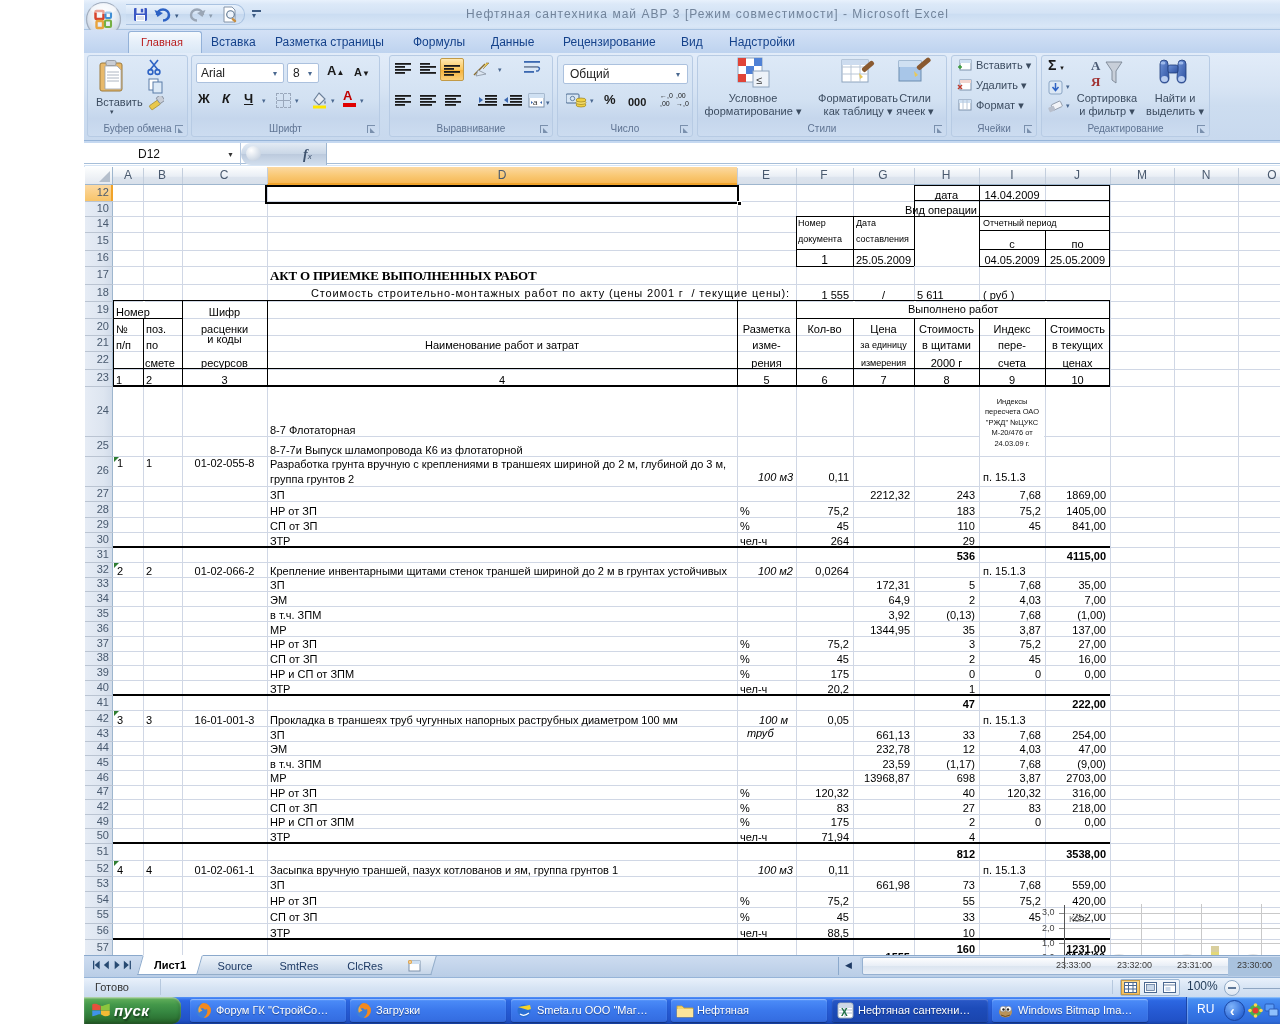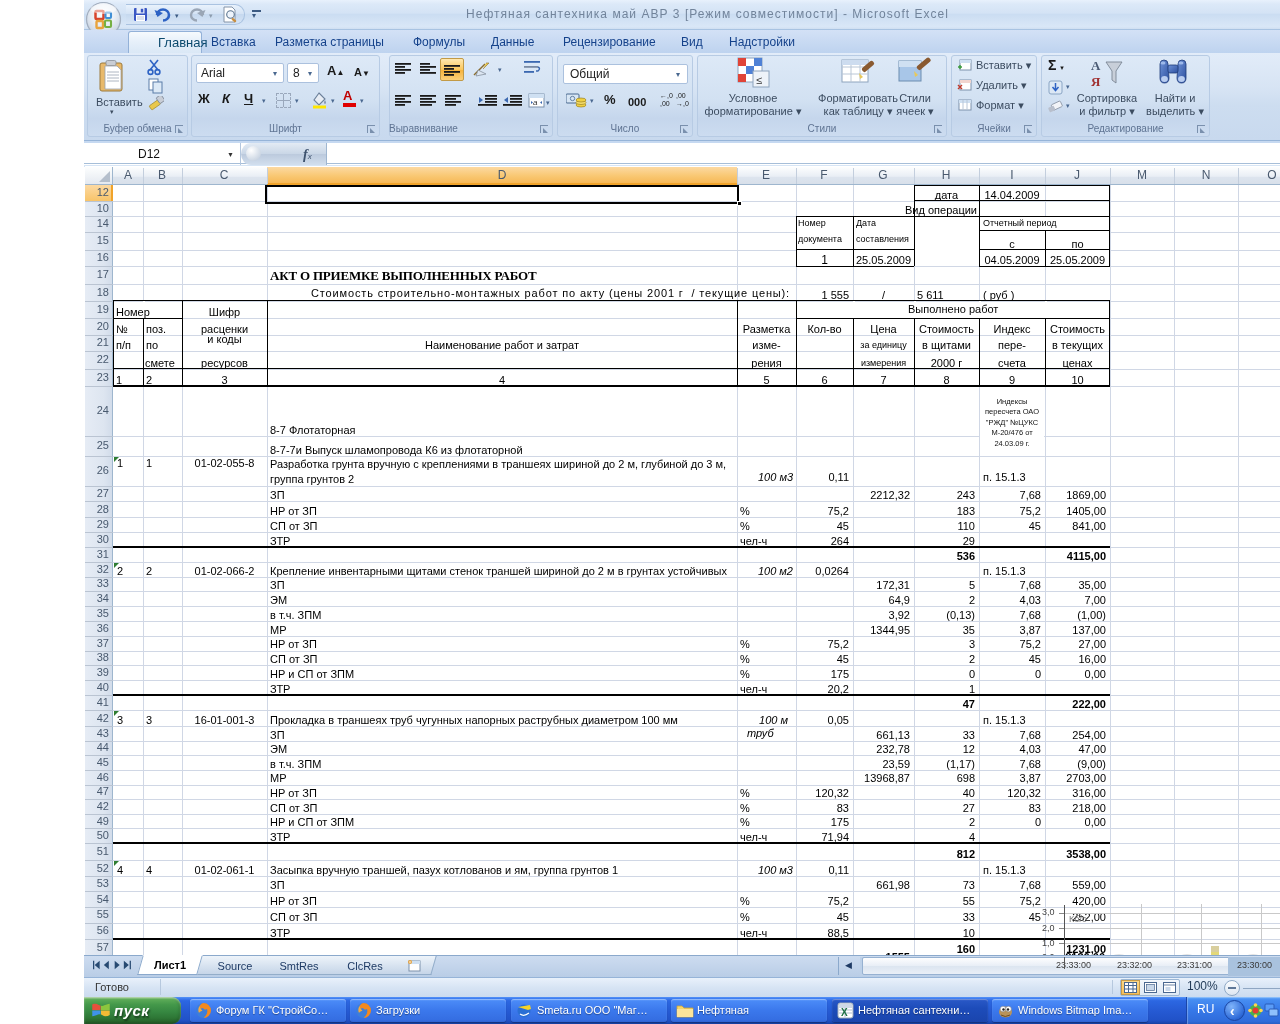--- a/index.html
+++ b/index.html
@@ -61,21 +61,21 @@
 <circle cx="9.5" cy="8.5" r="3.8" fill="#eef4fb" stroke="#5c7590" stroke-width="1.1"></circle>
 <rect x="11.8" y="11.5" width="5.2" height="2.4" rx="1" transform="rotate(42 11.8 11.5)" fill="#c98f3f"></rect>
 </svg>
 <div style="position:absolute;left:252px;top:10px;width:9px;height:1.5px;background:#3c5a82"></div>
 <div class="t" style="left:252px;top:11px;font-size:8px;color:#3c5a82;">▾</div>
 <div style="position:absolute;left:84px;top:30px;width:1196px;height:23px;
 background:linear-gradient(180deg,#d3e1f6,#bed3ef)"></div>
 <div style="position:absolute;left:128px;top:31px;width:74px;height:22px;
 background:linear-gradient(180deg,#f6fafd,#e7f0fa 45%,#dae8f6);border:1px solid #93b1d8;border-bottom:none;
 border-radius:3px 3px 0 0"></div>
-<div class="t" style="left:158px;top:36px;font-size:13px;color:#0c4a6e;">Главная</div>
+<div class="t" style="left:141px;top:36px;font-size:11px;color:#b91c1c;">Главная</div>
 <div class="t" style="left:211px;top:36px;font-size:12px;color:#15428b;">Вставка</div>
 <div class="t" style="left:275px;top:36px;font-size:12px;color:#15428b;">Разметка страницы</div>
 <div class="t" style="left:413px;top:36px;font-size:12px;color:#15428b;">Формулы</div>
 <div class="t" style="left:491px;top:36px;font-size:12px;color:#15428b;">Данные</div>
 <div class="t" style="left:563px;top:36px;font-size:12px;color:#15428b;">Рецензирование</div>
 <div class="t" style="left:681px;top:36px;font-size:12px;color:#15428b;">Вид</div>
 <div class="t" style="left:729px;top:36px;font-size:12px;color:#15428b;">Надстройки</div>
 <div style="position:absolute;left:84px;top:53px;width:1196px;height:88px;
 background:linear-gradient(180deg,#e2ecf9 0%,#d7e4f4 40%,#cdddf0 60%,#c8d9ee 100%);
 border-bottom:1px solid #96b4d8"></div>
@@ -93,21 +93,21 @@
 background:linear-gradient(180deg,#dde9f7 0%,#d2e1f2 55%,#c5d6ec 78%,#ccdcf0 100%);
 border:1px solid #b7cbe4;border-radius:3px"></div>
 <div class="t" style="left:191px;top:123px;width:189px;text-align:center;font-size:10px;color:#5f7493">Шрифт</div>
 <div style="position:absolute;left:367px;top:125px;width:8px;height:8px;border-left:1px solid #7a90ad;border-top:1px solid #7a90ad">
     <div style="position:absolute;left:2px;top:2px;width:0;height:0;border-left:5px solid transparent;border-top:5px solid #7a90ad;transform:rotate(180deg)"></div>
   </div>
 <div style="position:absolute;left:389px;top:55px;width:164px;height:82px;
 background:linear-gradient(180deg,#dde9f7 0%,#d2e1f2 55%,#c5d6ec 75%,#cata 100%);
 background:linear-gradient(180deg,#dde9f7 0%,#d2e1f2 55%,#c5d6ec 78%,#ccdcf0 100%);
 border:1px solid #b7cbe4;border-radius:3px"></div>
-<div class="t" style="left:389px;top:123px;width:164px;font-size:10px;color:#5f7493">Выравнивание</div>
+<div class="t" style="left:389px;top:123px;width:164px;text-align:center;font-size:10px;color:#5f7493">Выравнивание</div>
 <div style="position:absolute;left:540px;top:125px;width:8px;height:8px;border-left:1px solid #7a90ad;border-top:1px solid #7a90ad">
     <div style="position:absolute;left:2px;top:2px;width:0;height:0;border-left:5px solid transparent;border-top:5px solid #7a90ad;transform:rotate(180deg)"></div>
   </div>
 <div style="position:absolute;left:557px;top:55px;width:136px;height:82px;
 background:linear-gradient(180deg,#dde9f7 0%,#d2e1f2 55%,#c5d6ec 75%,#cata 100%);
 background:linear-gradient(180deg,#dde9f7 0%,#d2e1f2 55%,#c5d6ec 78%,#ccdcf0 100%);
 border:1px solid #b7cbe4;border-radius:3px"></div>
 <div class="t" style="left:557px;top:123px;width:136px;text-align:center;font-size:10px;color:#5f7493">Число</div>
 <div style="position:absolute;left:680px;top:125px;width:8px;height:8px;border-left:1px solid #7a90ad;border-top:1px solid #7a90ad">
     <div style="position:absolute;left:2px;top:2px;width:0;height:0;border-left:5px solid transparent;border-top:5px solid #7a90ad;transform:rotate(180deg)"></div>

